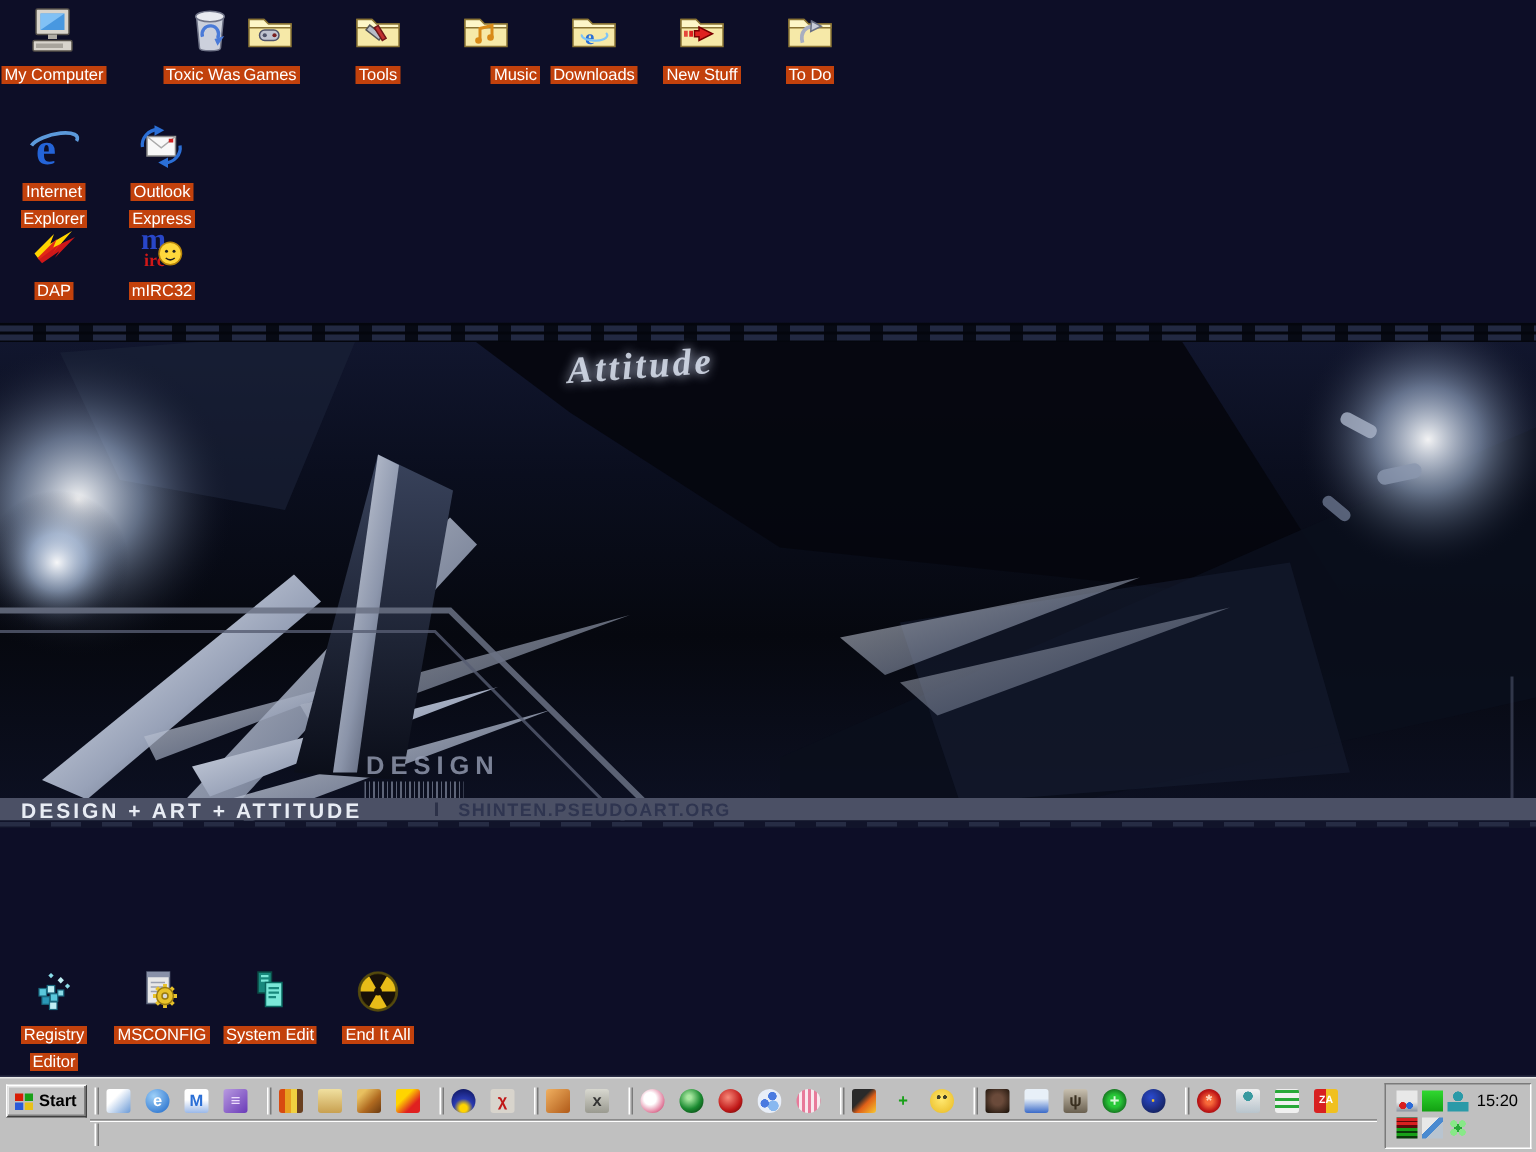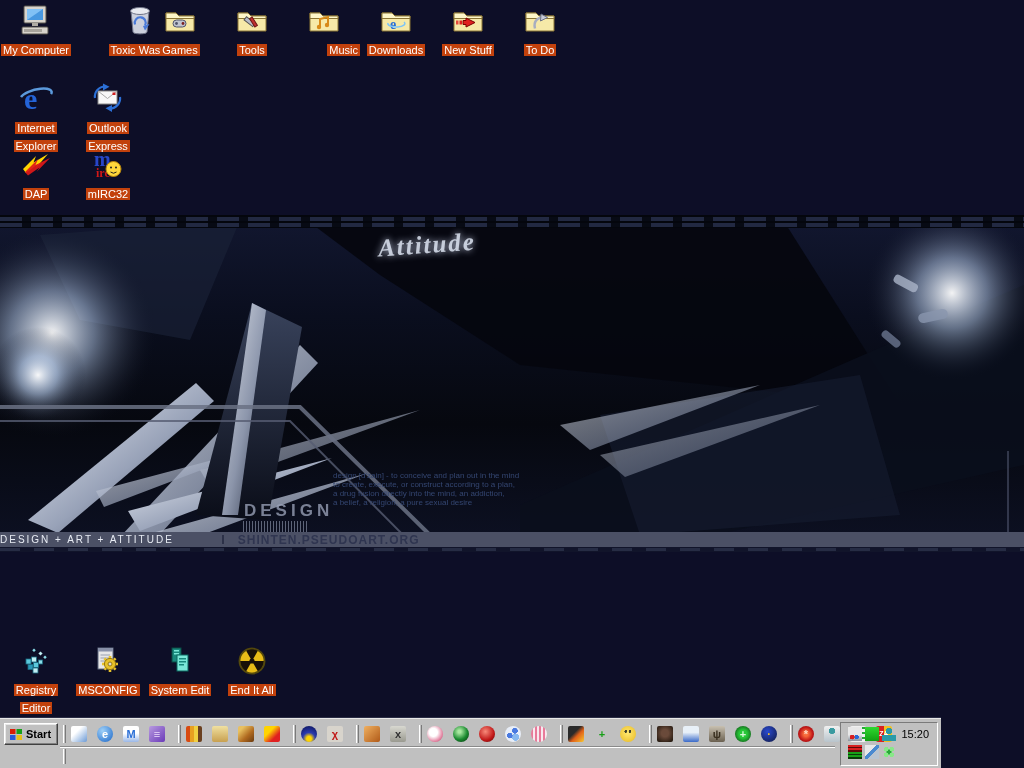--- a/index.html
+++ b/index.html
@@ -42,30 +42,30 @@
     text-shadow:0 0 7px rgba(220,230,255,.9);
   }
   .wp-def { position:absolute; left:333px; top:256px; width:210px;
     font-size:8px; line-height:9px; color:#344671; }
   .wp-design-word { position:absolute; left:244px; top:286px; font-size:17px; font-weight:bold;
     color:#9aa2b8; opacity:.78; letter-spacing:4px; }
   .wp-barcode { position:absolute; left:243px; top:306px; width:66px; height:11px; opacity:.65;
     background:repeating-linear-gradient(90deg,#8a92a8 0 1px, transparent 1px 3px); }
   .wp-footer { position:absolute; left:0; top:317px; width:100%; height:15px; background:#4b5065;
     display:flex; align-items:center; }
-  .wp-footer-left { font-size:10px; font-weight:normal; letter-spacing:2px; color:#e8ecf4; margin-left:0; }
+  .wp-footer-left { font-size:14px; font-weight:bold; letter-spacing:2px; color:#e8ecf4; margin-left:14px; }
   .wp-footer-div { width:2px; height:9px; background:#2c3148; margin:0 14px 0 48px; }
   .wp-footer-right { font-size:12px; font-weight:bold; letter-spacing:1px; color:#2f3550; }
   .wp-sprocket-bottom { position:absolute; left:0; top:332px; width:100%; height:5px; background:#11142a; }
   .wp-sprocket-bottom:before { content:""; position:absolute; left:0; top:1px; width:100%; height:3px;
     background:repeating-linear-gradient(90deg,#262c44 0 20px, transparent 20px 34px); }
 
   
   .taskbar {
-    position:absolute; left:0; bottom:0; width:941px; height:50px;
+    position:absolute; left:0; bottom:0; width:1024px; height:50px;
     background:#c0c0c0; border-top:1px solid #e8e8e8;
     box-shadow:0 -1px 0 #2a2d45;
     font-size:11px;
   }
   .start-btn {
     position:absolute; left:4px; top:4px; height:22px; padding:0 6px 0 4px;
     display:flex; align-items:center; gap:3px;
     background:#c0c0c0; border:1px solid; border-color:#ffffff #404040 #404040 #ffffff;
     box-shadow:inset -1px -1px 0 #808080, inset 1px 1px 0 #e8e8e8;
     font-weight:bold; font-size:11px; color:#000;
@@ -280,26 +280,20 @@
     <rect x="893" y="64" width="26" height="9" rx="4" fill="#aab4c8" opacity=".8" transform="rotate(28 906 68)"></rect>
     <rect x="918" y="96" width="30" height="10" rx="5" fill="#8a96ae" opacity=".8" transform="rotate(-12 933 101)"></rect>
     <rect x="880" y="120" width="22" height="8" rx="4" fill="#6a768e" opacity=".8" transform="rotate(40 891 124)"></rect>
 
     <polyline points="0,192 300,192 432,322" fill="none" stroke="#6a7184" stroke-width="4" opacity=".85"></polyline>
     <polyline points="0,206 290,206 420,337" fill="none" stroke="#565c72" stroke-width="2" opacity=".8"></polyline>
     <polyline points="700,330 1008,330 1008,236" fill="none" stroke="#59607a" stroke-width="2" opacity=".5"></polyline>
   </svg>
   <div class="wp-sprocket-top"></div>
   <div class="wp-attitude">Attitude</div>
-  <div class="wp-def">
-    <div>design [d'zain] - to conceive and plan out in the mind</div>
-    <div>to create, execute, or construct according to a plan,</div>
-    <div>a drug fusion directly into the mind, an addiction,</div>
-    <div>a belief, a religion, a pure sexual desire</div>
-  </div>
   <div class="wp-design-word">DESIGN</div>
   <div class="wp-barcode"></div>
   <div class="wp-footer">
     <span class="wp-footer-left">DESIGN  +  ART  +  ATTITUDE</span>
     <span class="wp-footer-div"></span>
     <span class="wp-footer-right">SHINTEN.PSEUDOART.ORG</span>
   </div>
   <div class="wp-sprocket-bottom"></div>
 </div>
 

